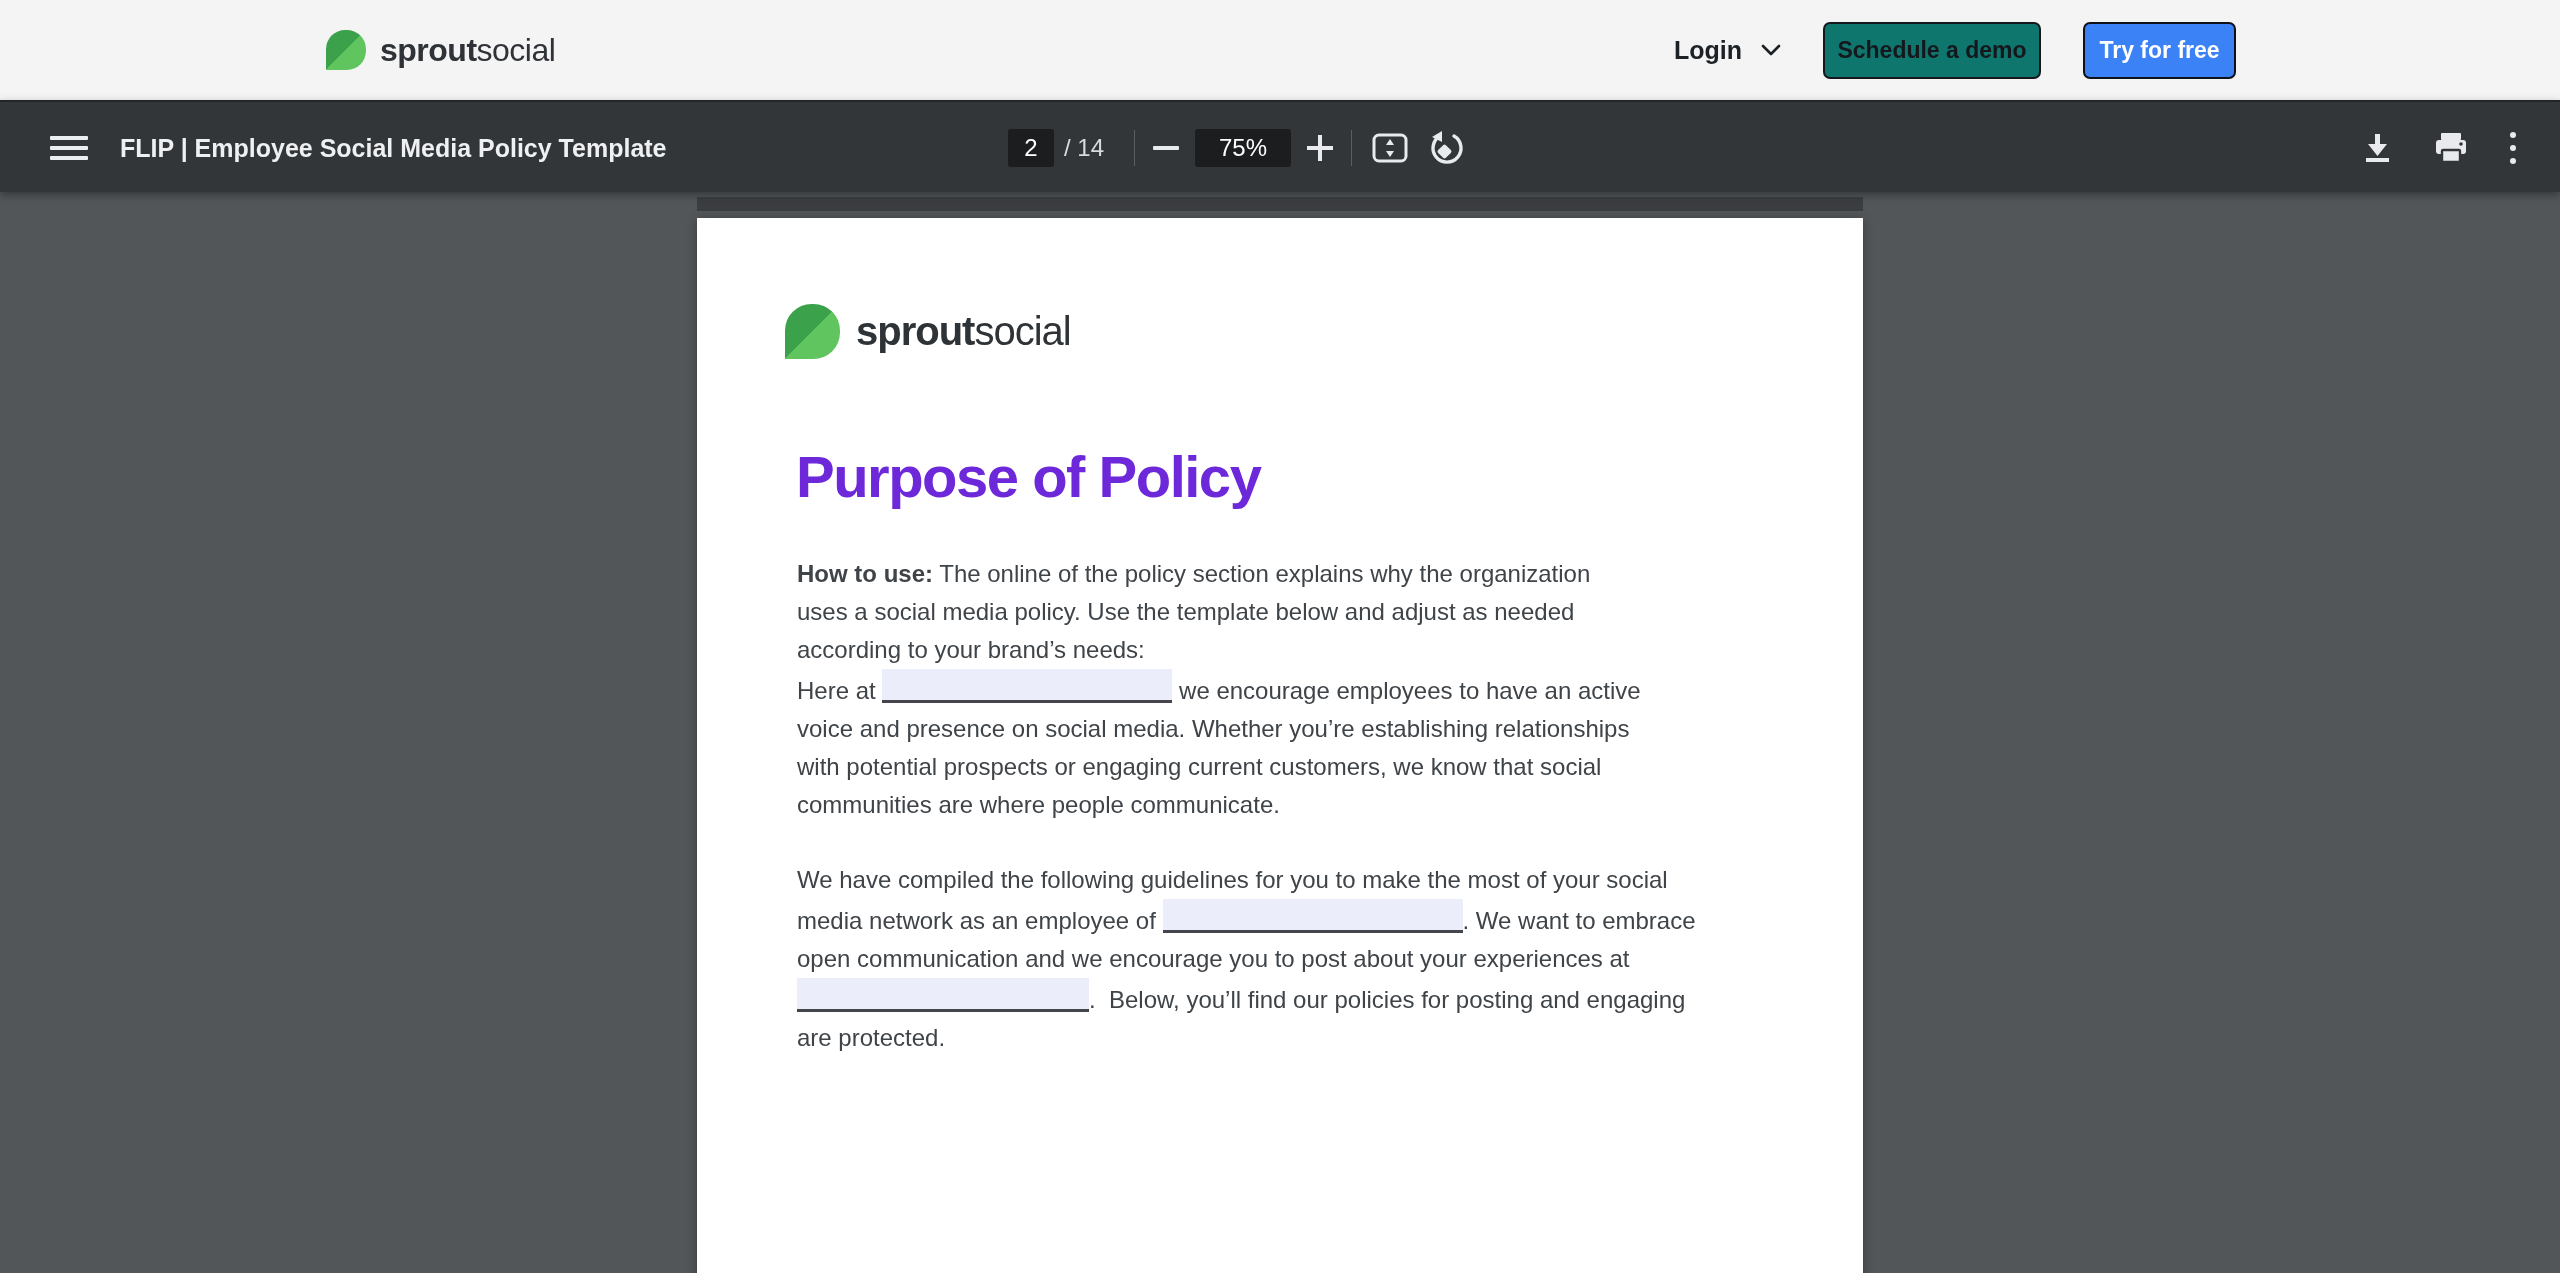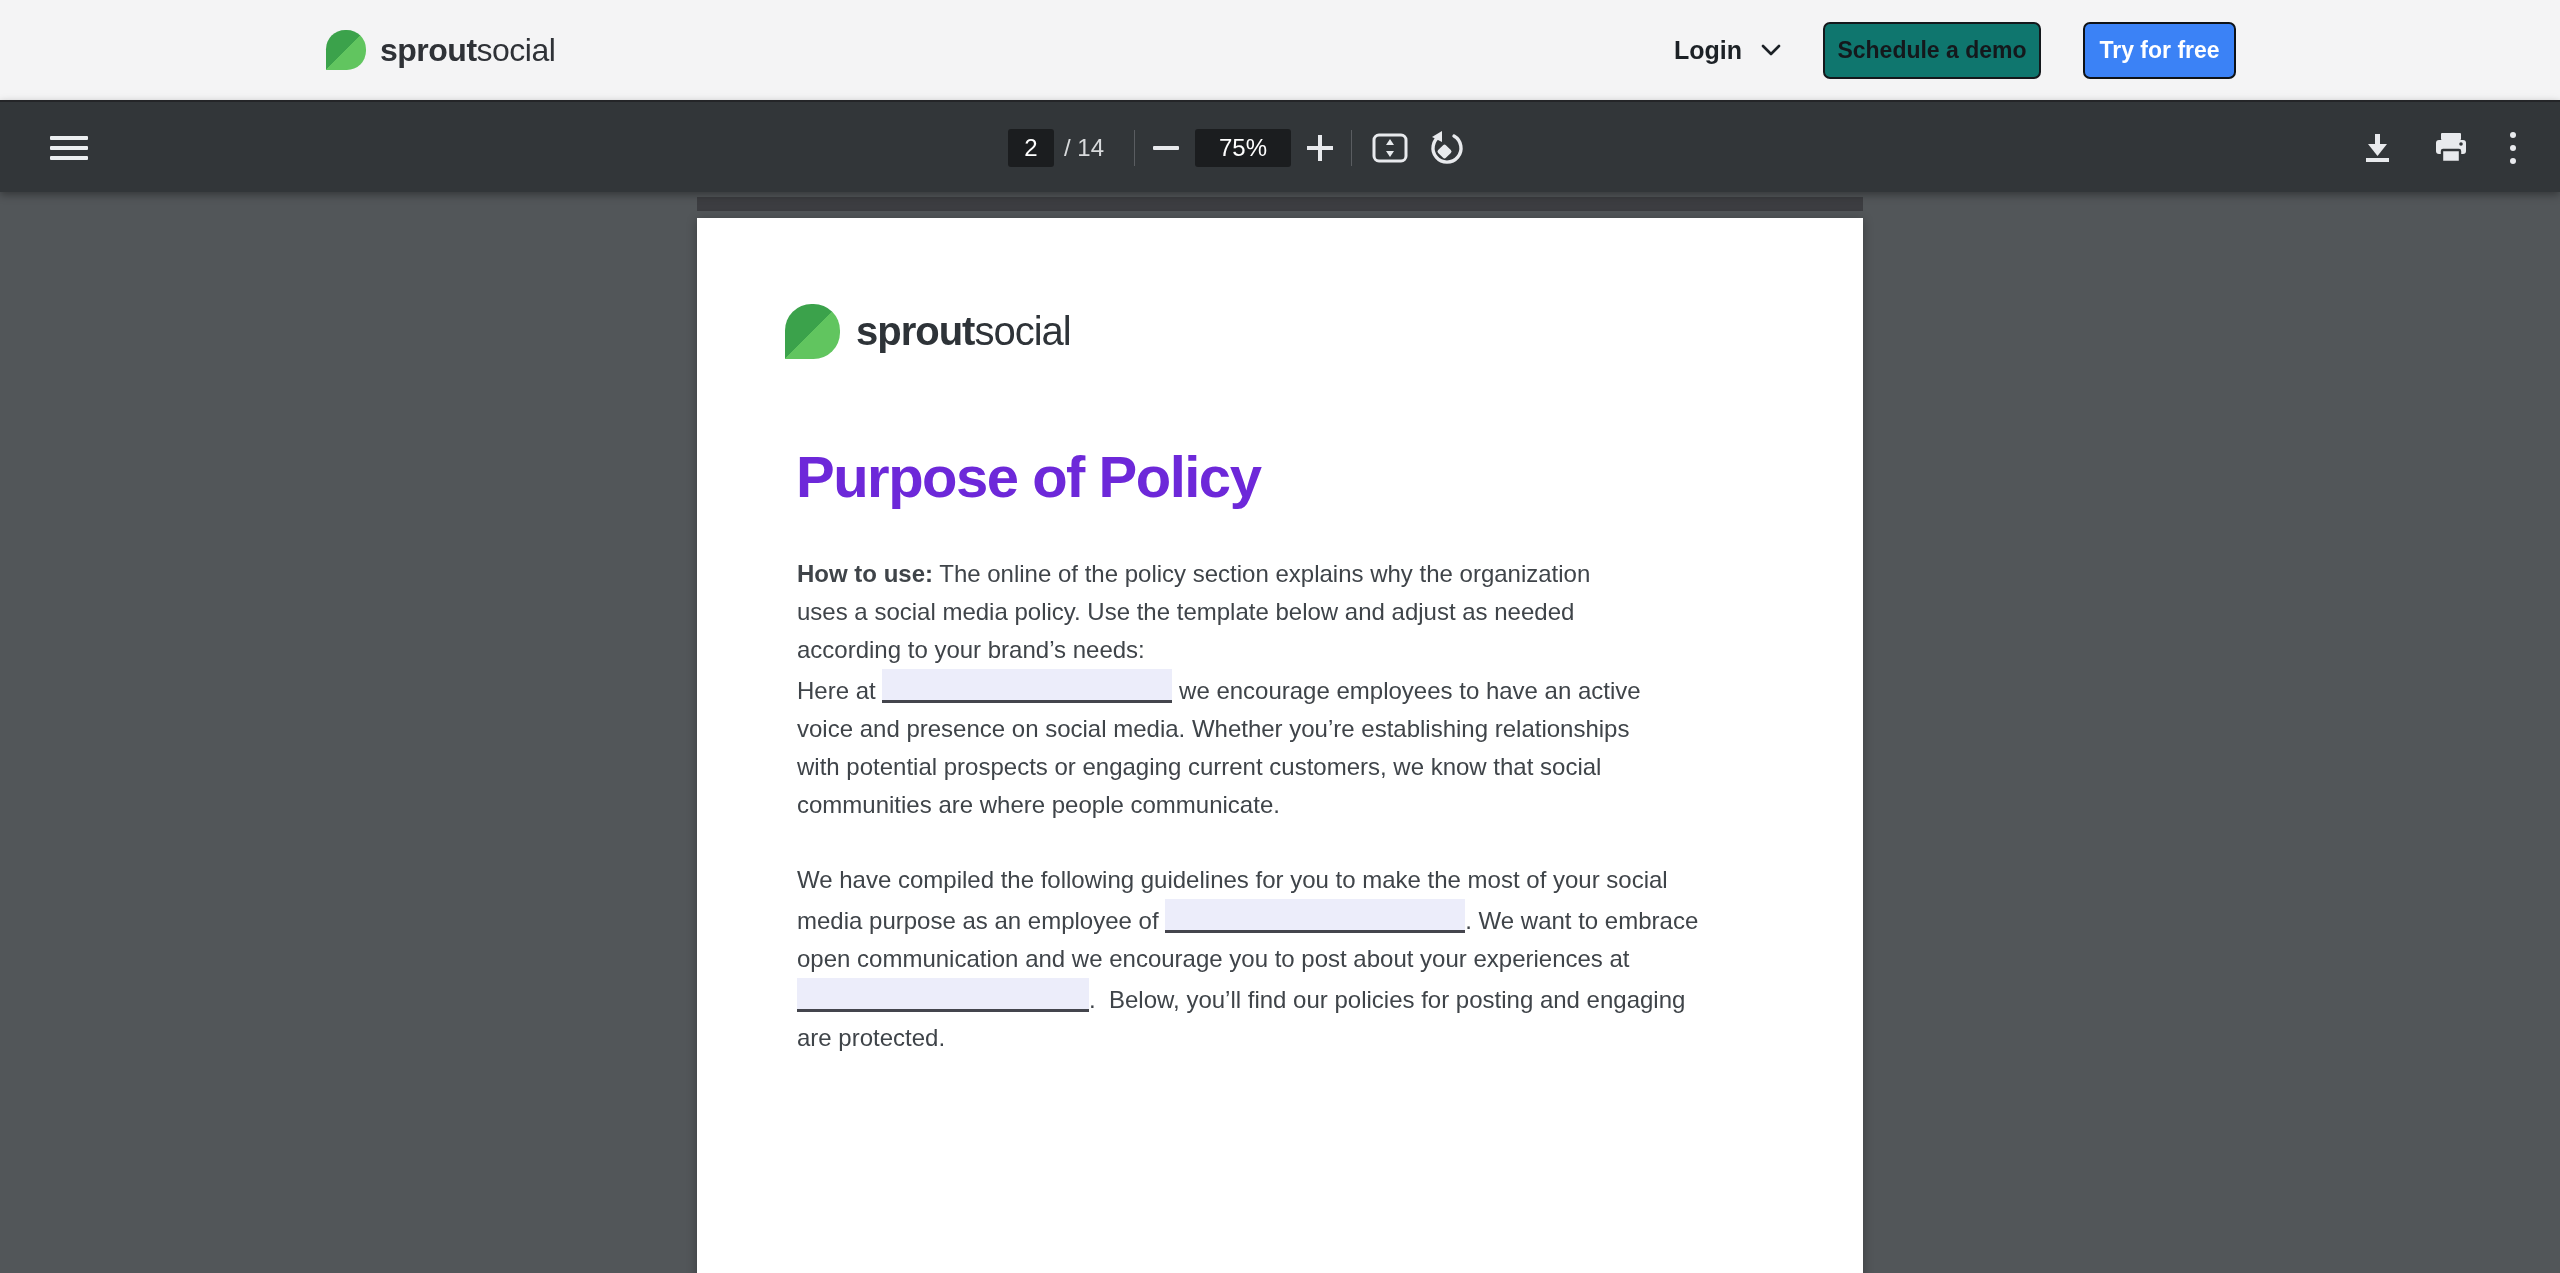--- a/index.html
+++ b/index.html
@@ -80,20 +80,21 @@
   </div>
 </div>
 
 <div class="pdf-toolbar">
   <div class="tb-left">
     <div class="hamburger">
         <span></span>
         <span></span>
         <span></span>
       </div>
+    <div class="tb-title">FLIP | Employee Social Media Policy Template</div>
   </div>
 
   <div class="tb-center">
     <input class="num-box" value="2" style="">
     <span class="page-total">/ 14</span>
     <span class="gap30"></span>
     <span class="tb-sep"></span>
     <span class="gap18"></span>
     <button class="tb-btn">
         <span class="minus-glyph"></span>
@@ -166,20 +167,20 @@
           <div class="line"><span>according to your brand’s needs:</span></div>
         </div>
         <div class="para para1">
           <div class="line"><span>Here at </span><span class="blank" style="width: 290px;"></span><span> we encourage employees to have an active</span></div>
           <div class="line"><span>voice and presence on social media. Whether you’re establishing relationships</span></div>
           <div class="line"><span>with potential prospects or engaging current customers, we know that social</span></div>
           <div class="line"><span>communities are where people communicate.</span></div>
         </div>
         <div class="para para2">
           <div class="line"><span>We have compiled the following guidelines for you to make the most of your social</span></div>
-          <div class="line"><span>media purpose as an employee of </span><span class="blank" style="width: 300px;"></span><span>. We want to embrace</span></div>
+          <div class="line"><span>media network as an employee of </span><span class="blank" style="width: 300px;"></span><span>. We want to embrace</span></div>
           <div class="line"><span>open communication and we encourage you to post about your experiences at</span></div>
           <div class="line"><span class="blank" style="width: 292px;"></span><span>.&nbsp; Below, you’ll find our policies for posting and engaging</span></div>
           <div class="line"><span>are protected.</span></div>
         </div>
       </div>
   </div>
 </div>
 
 </body></html>

